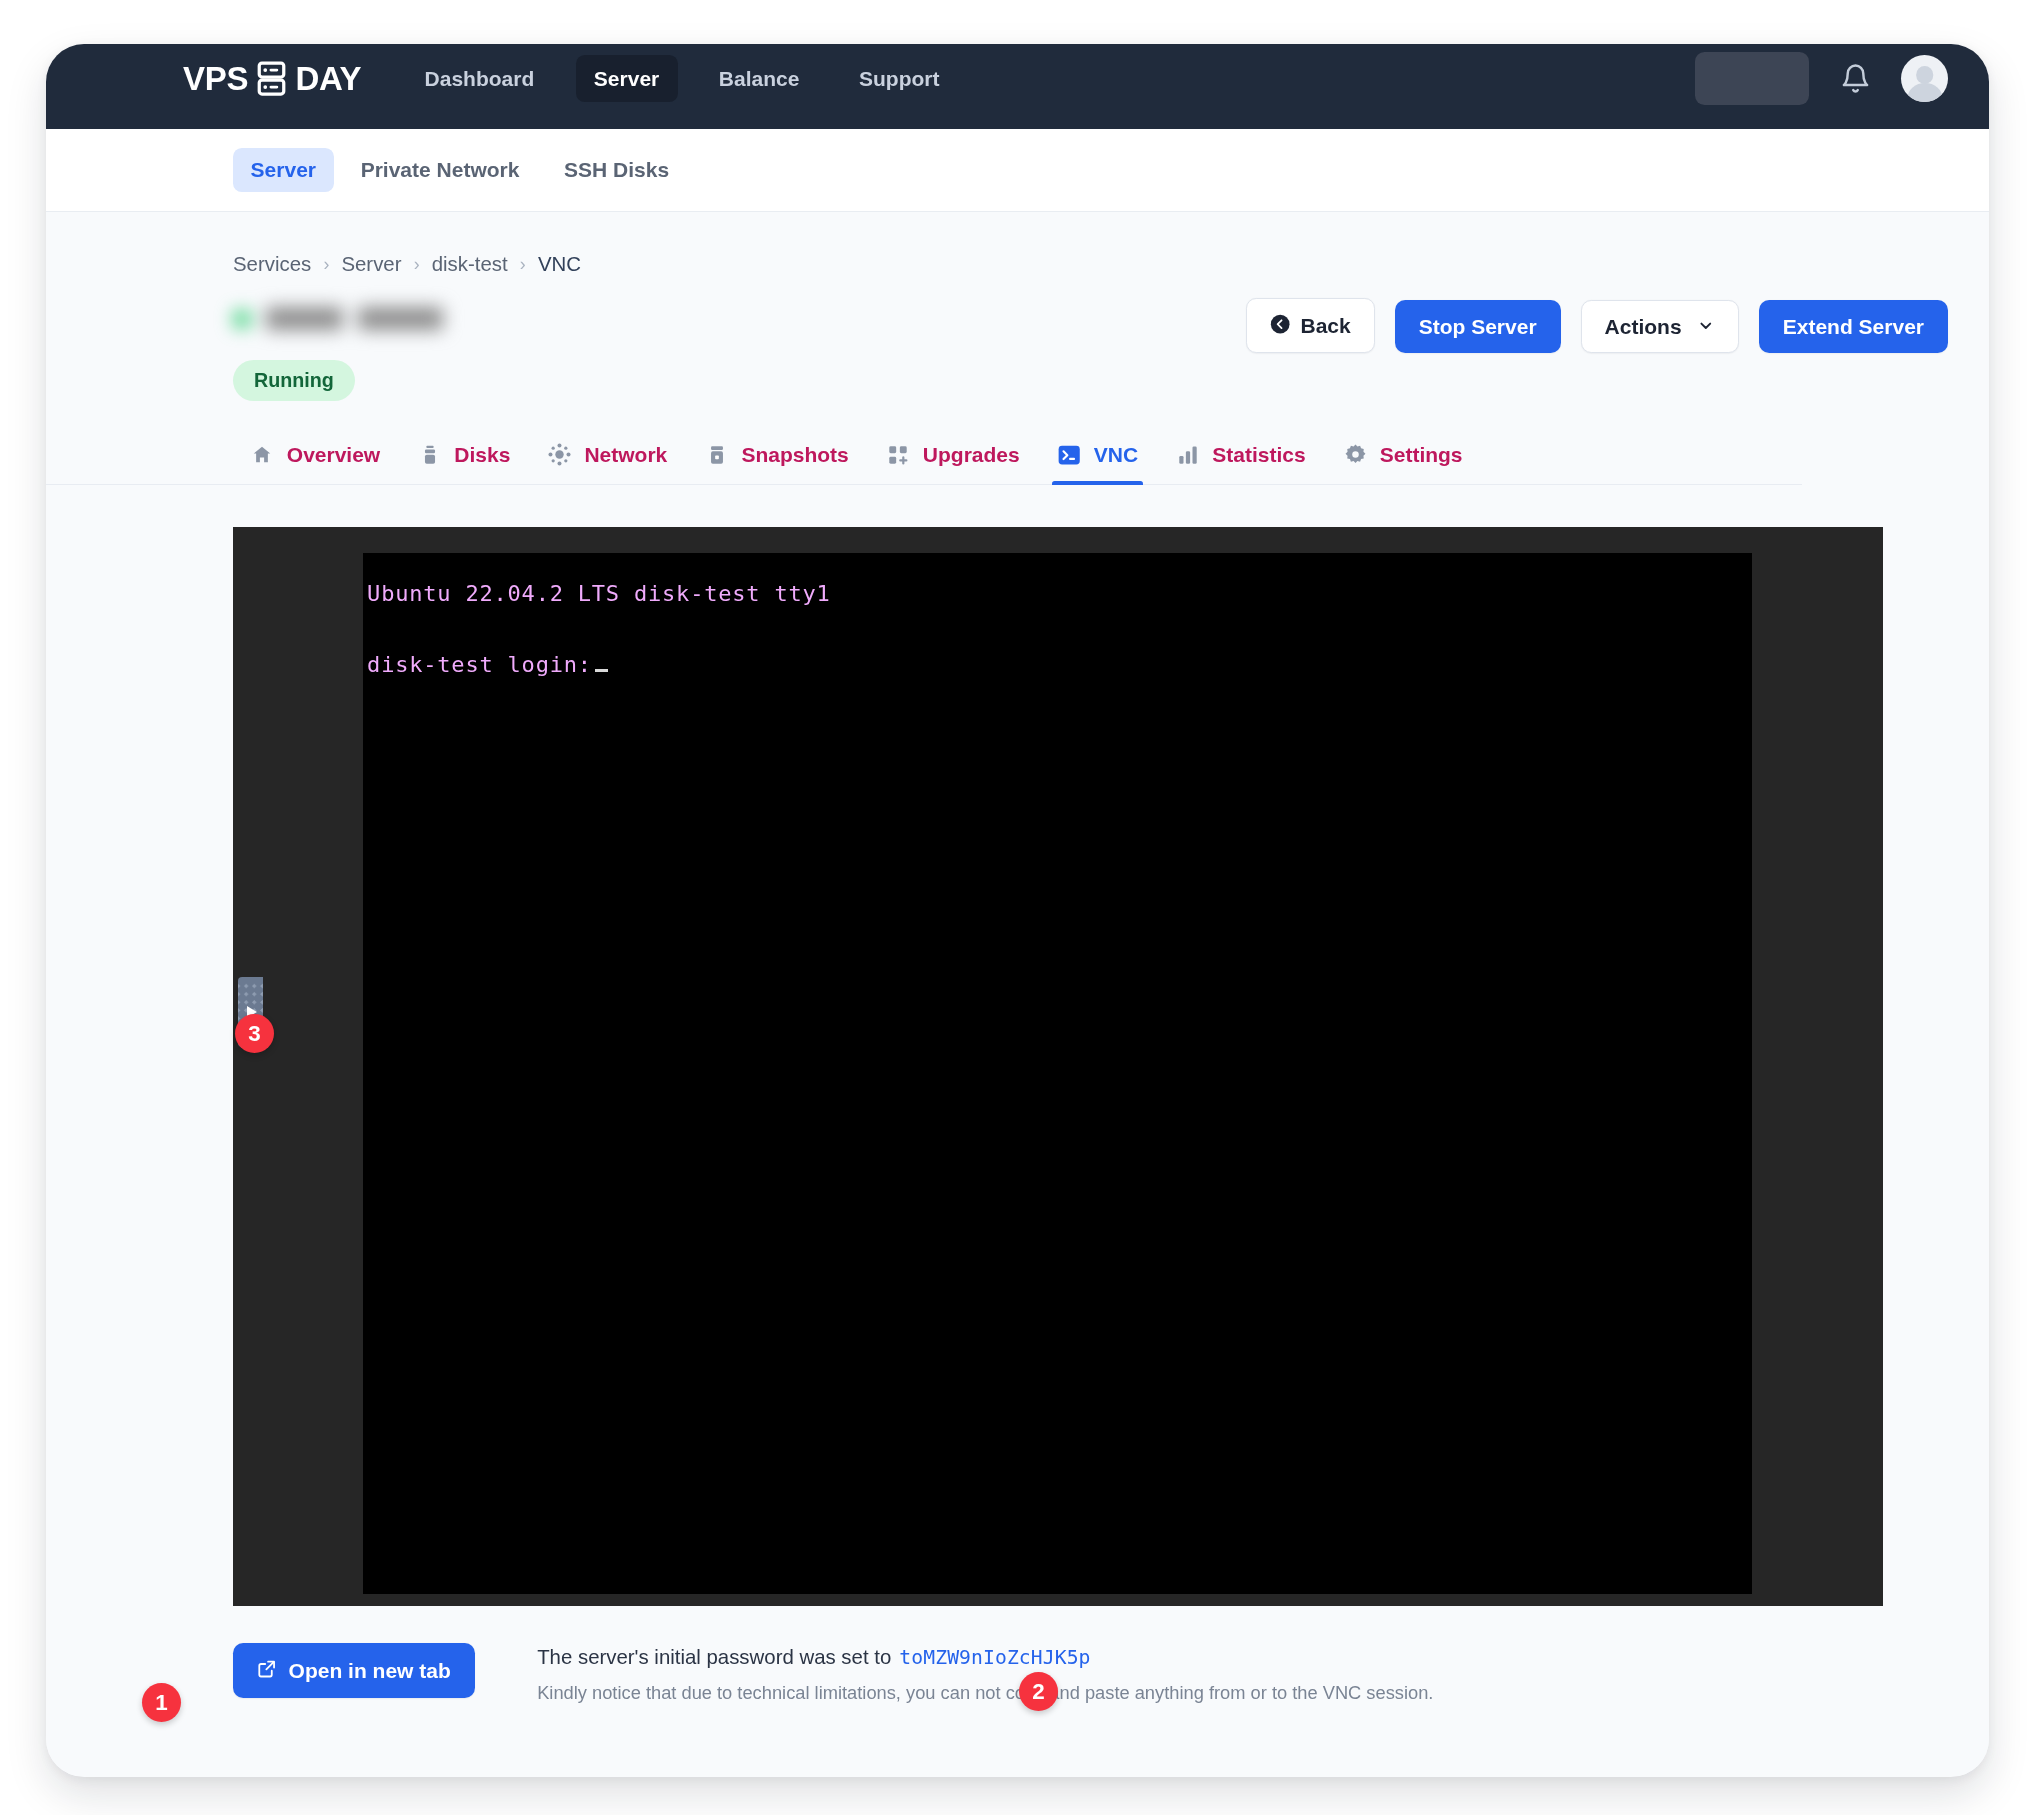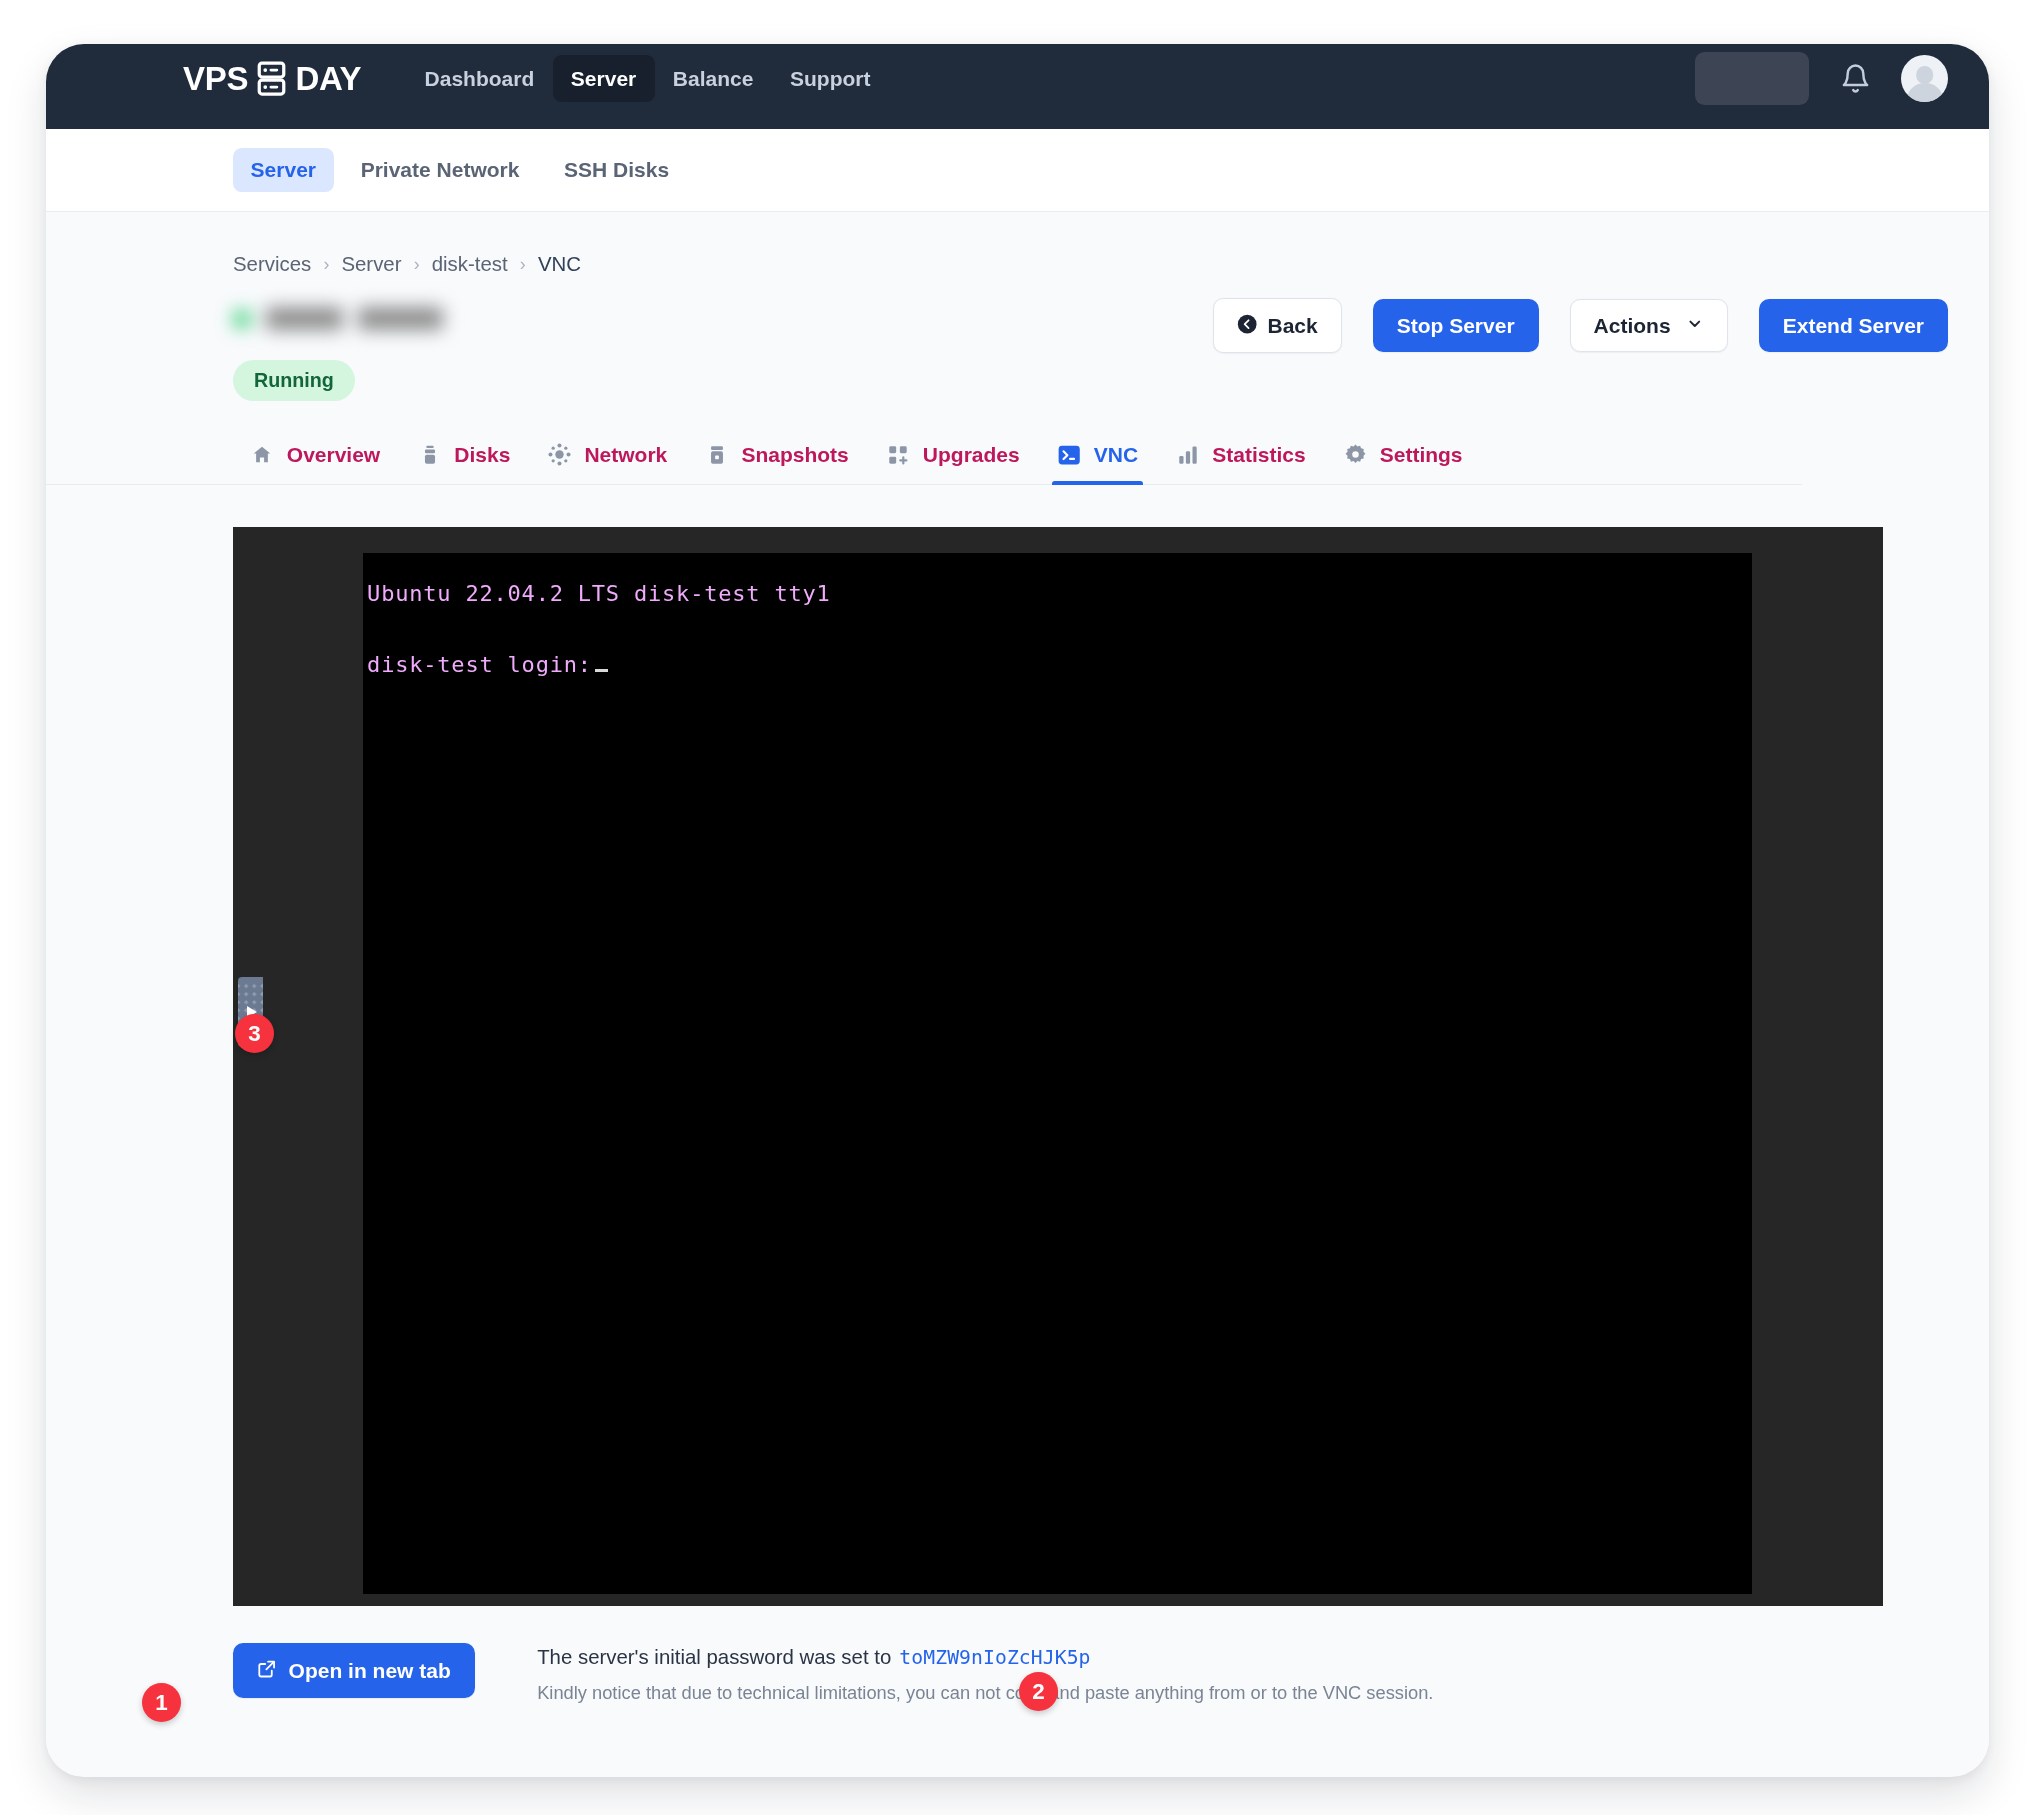--- a/index.html
+++ b/index.html
@@ -40,21 +40,21 @@
     gap: 4.1px;
     color: #ffffff;
     font-size: 33px;
     font-weight: 700;
     letter-spacing: -0.3px;
     margin-right: 45px;
   }
   .brand-text { color:#fff; }
   .brand-logo-icon { display:flex; align-items:center; justify-content:center; margin: 0 4.1px; }
 
-  .nav-links { display: flex; align-items: center; gap: 0; }
+  .nav-links { display: flex; align-items: center; gap: 23px; }
   .nav-link {
     color: #c9d1de;
     font-size: 21px;
     font-weight: 600;
     padding: 11.5px 18.3px;
     border-radius: 8.8px;
     white-space: nowrap;
     cursor: pointer;
   }
   .nav-link.active { background: #18202e; color: #ffffff; }
@@ -145,21 +145,21 @@
     display: inline-block;
     margin: 20.4px 0 0 0;
     background: #d4f6df;
     color: #13663a;
     font-size: 19.7px;
     font-weight: 600;
     padding: 8.8px 21px;
     border-radius: 23px;
   }
 
-  .actions-row { display: flex; align-items: center; gap: 31px; padding-top: 6.8px; }
+  .actions-row { display: flex; align-items: flex-end; gap: 20px; padding-top: 6.8px; }
   .btn {
     font-size: 21px;
     font-weight: 700;
     border-radius: 10.2px;
     padding: 15px 23px;
     cursor: pointer;
     white-space: nowrap;
     display: flex;
     align-items: center;
     gap: 10.2px;

